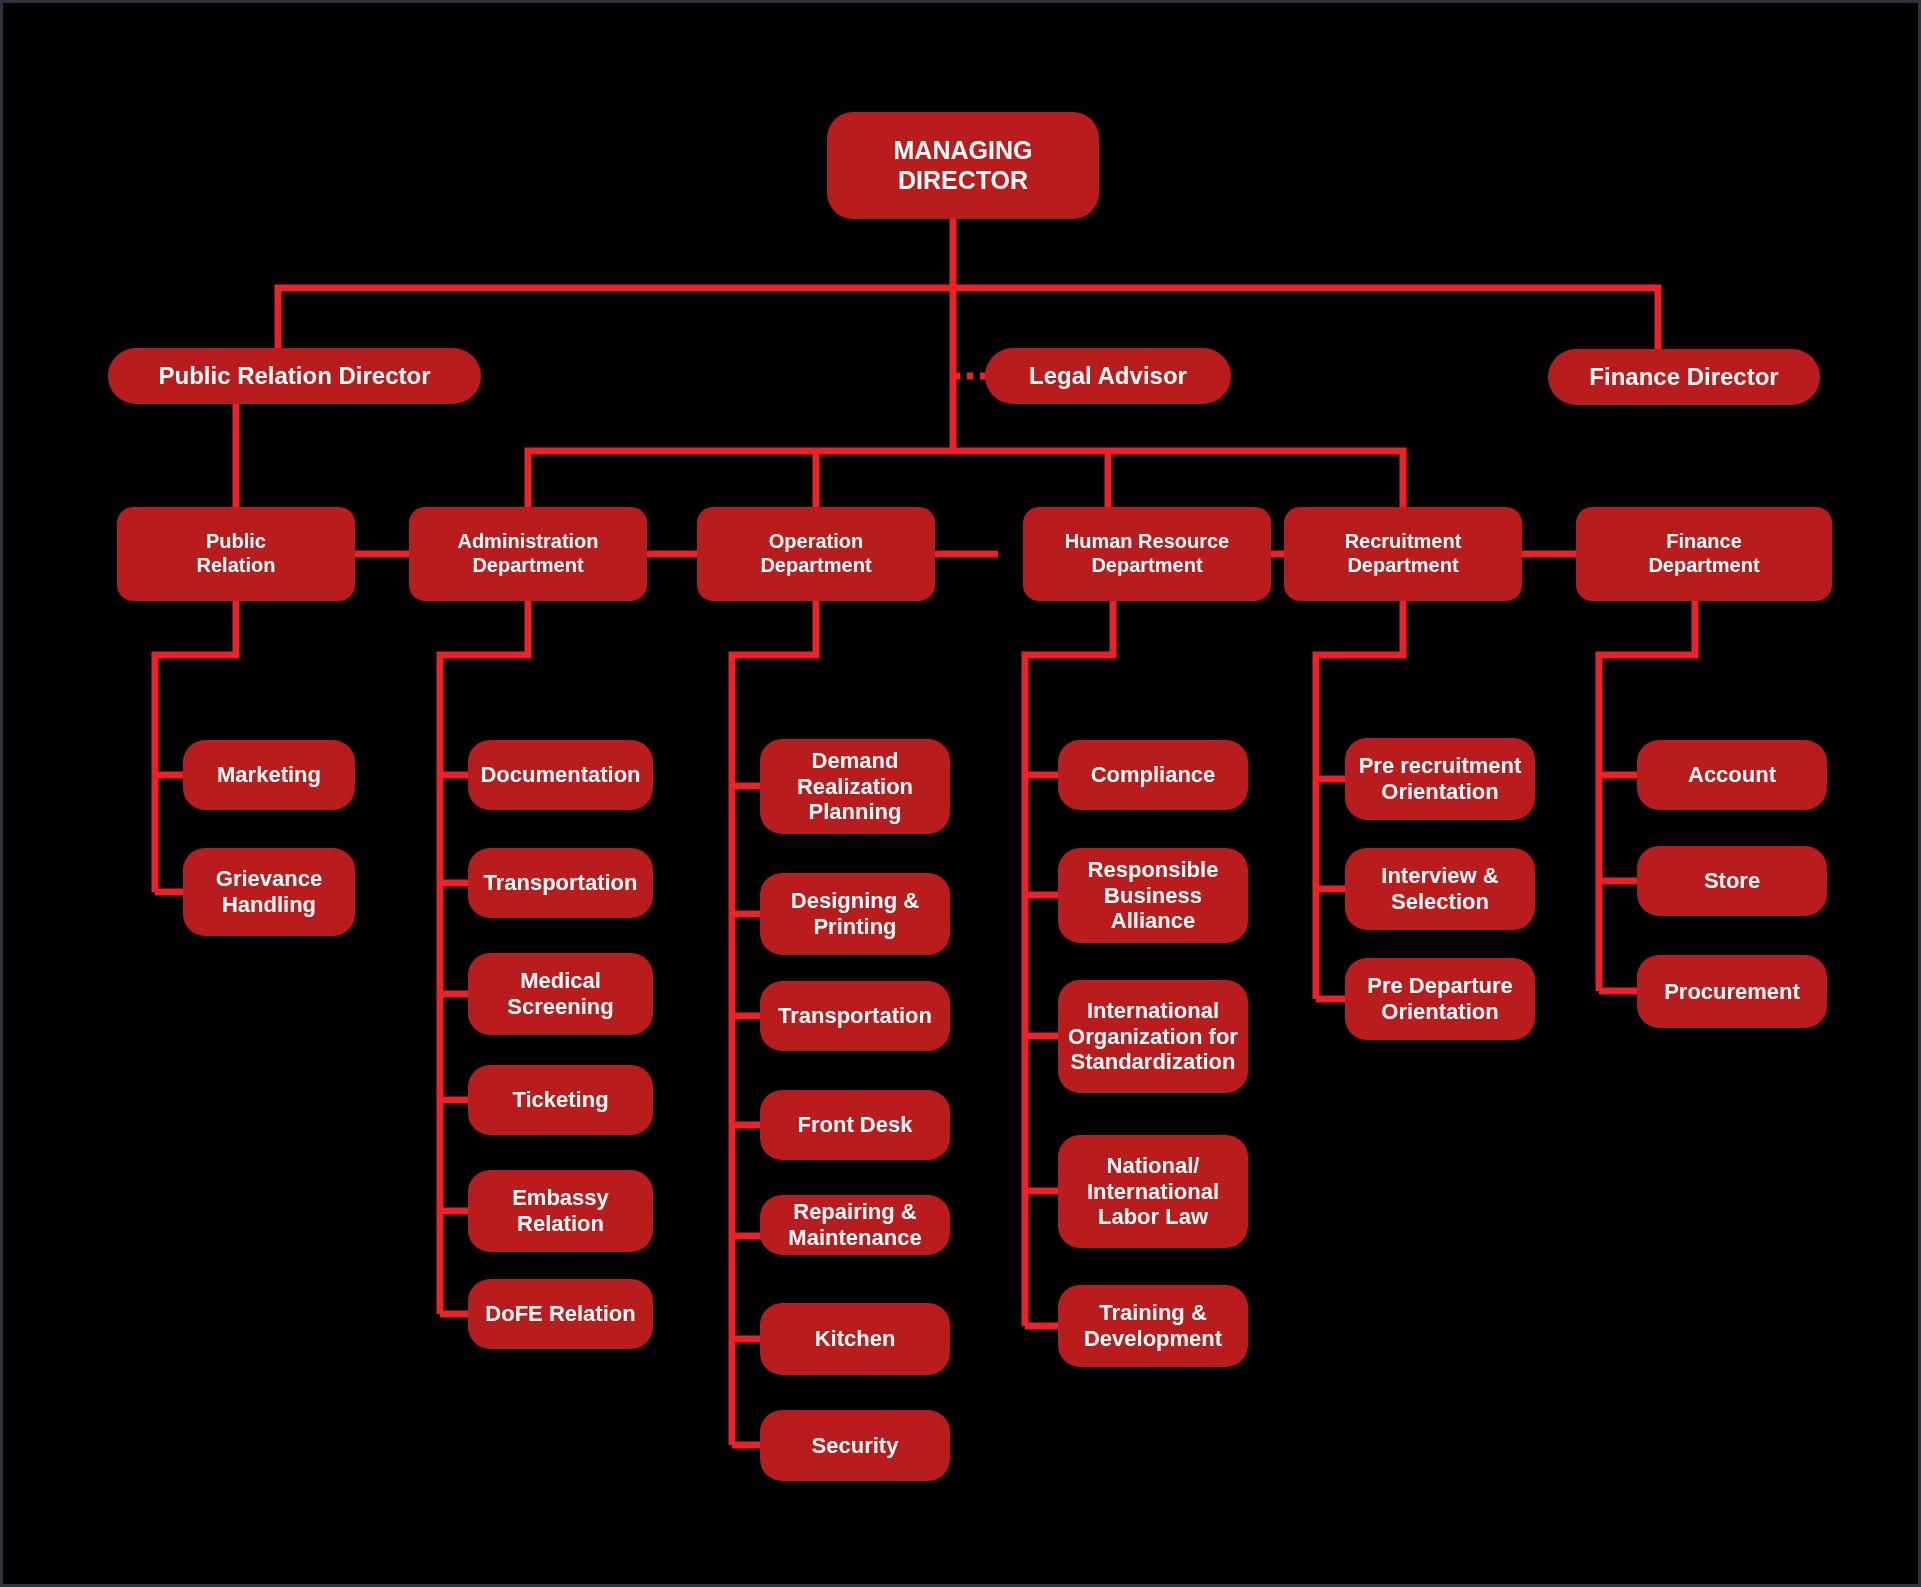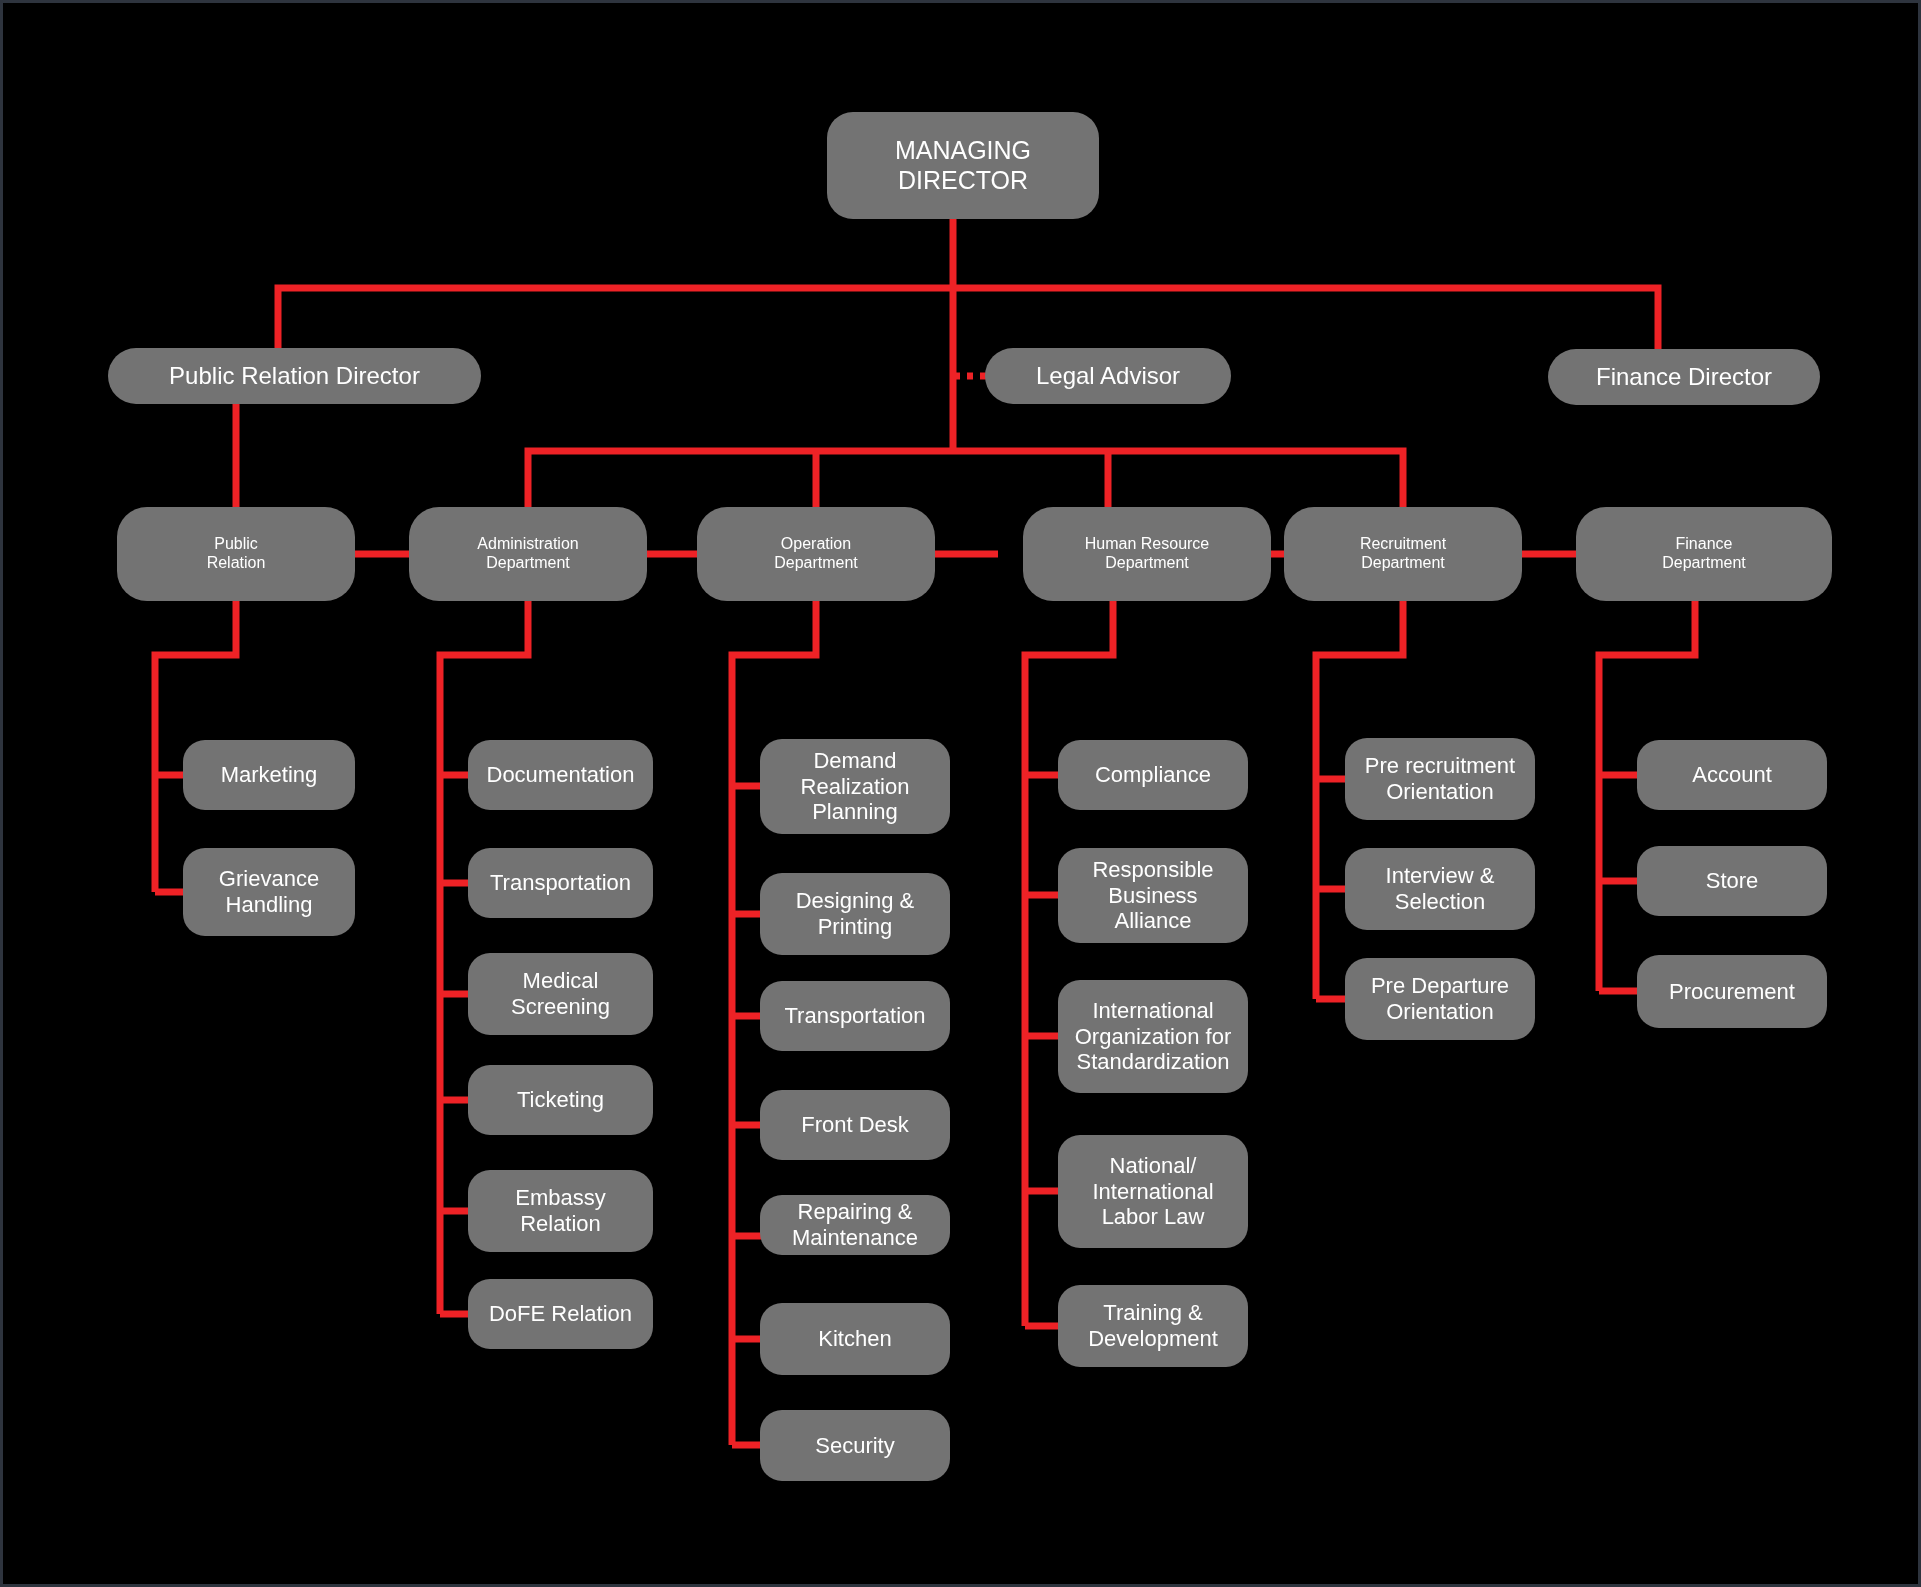--- a/index.html
+++ b/index.html
@@ -3,28 +3,28 @@
 <meta charset="utf-8">
 <style>
   html,body{margin:0;padding:0;background:#000;}
   #frame{
     position:relative;width:1921px;height:1587px;background:#000;
     border:3px solid #2e343e;box-sizing:border-box;overflow:hidden;
     font-family:"Liberation Sans",sans-serif;
   }
   #wires{position:absolute;left:0;top:0;width:1921px;height:1587px;}
   .node{
-    position:absolute;background:#737373;color:#fff;
+    position:absolute;background:#b91c1c;color:#fff;
     display:flex;align-items:center;justify-content:center;
-    text-align:center;font-weight:normal;white-space:pre-line;
+    text-align:center;font-weight:bold;white-space:pre-line;
     line-height:1.18;box-sizing:border-box;padding:2px 6px;
   }
   .lv1{border-radius:26px;font-size:25px;}
   .lv2{border-radius:28px;font-size:24px;text-align:center;}
-  .lv3{border-radius:30px;font-size:16px;}
+  .lv3{border-radius:16px;font-size:20px;}
   .child{border-radius:22px;font-size:22px;}
 </style>
 </head>
 <body>
 
 <div id="frame">
 
   <svg id="wires" viewBox="0 0 1921 1587" xmlns="http://www.w3.org/2000/svg">
 
     <path d="M950 214 V451 M275 348 V285 H1655 V348" stroke="#ee2226" stroke-width="7" fill="none"></path>

